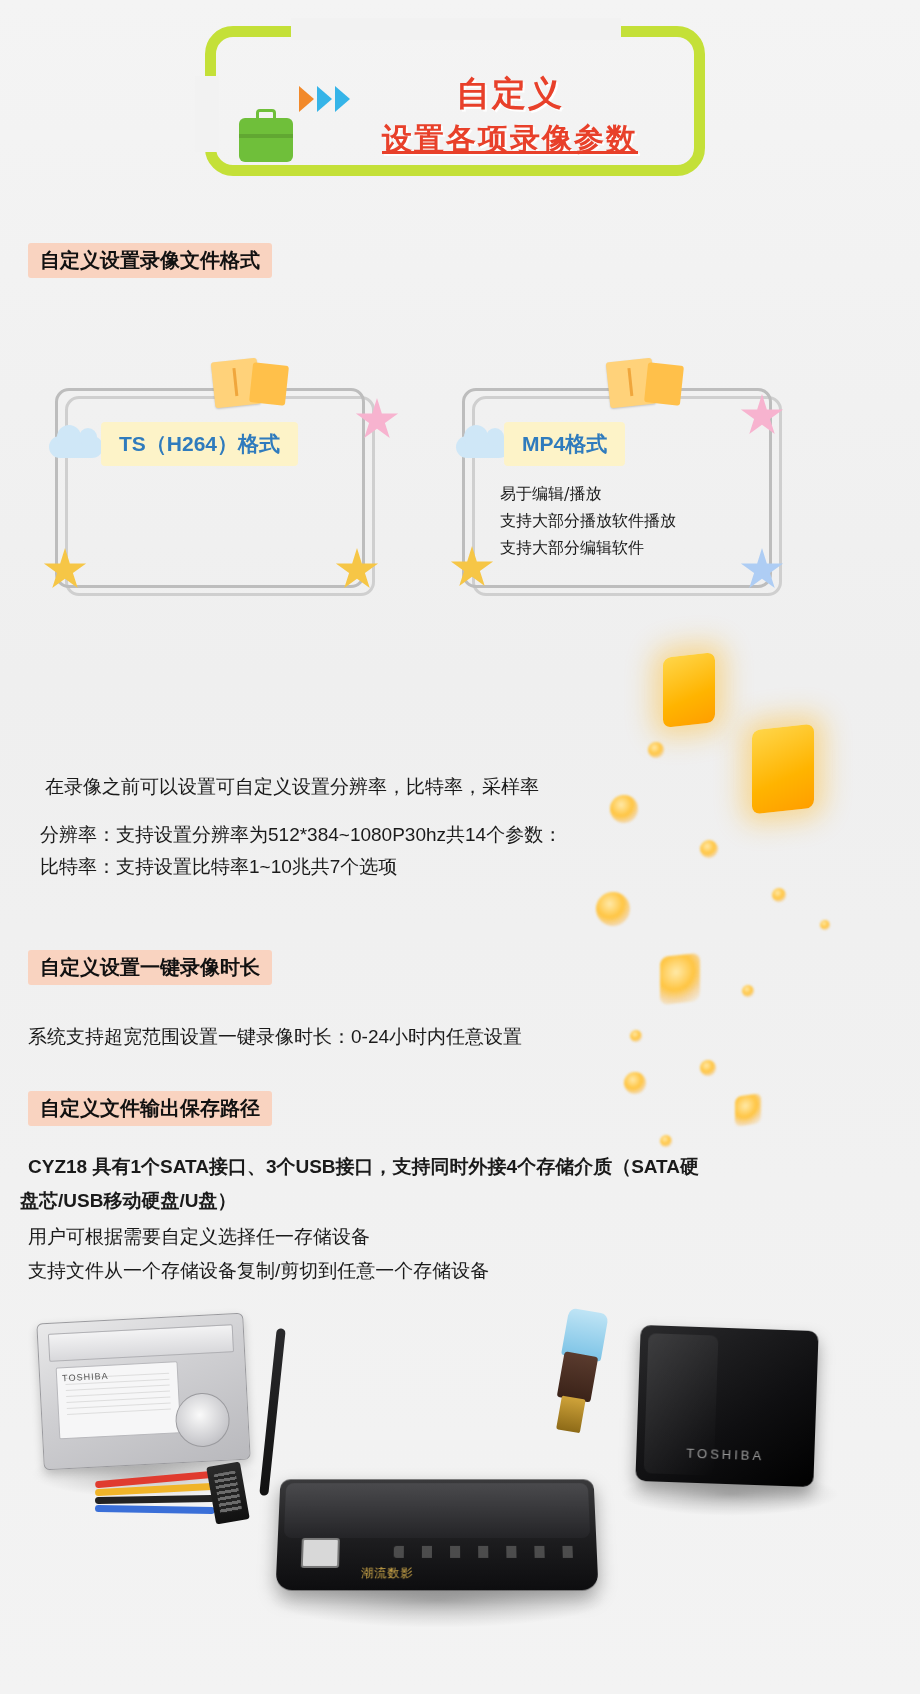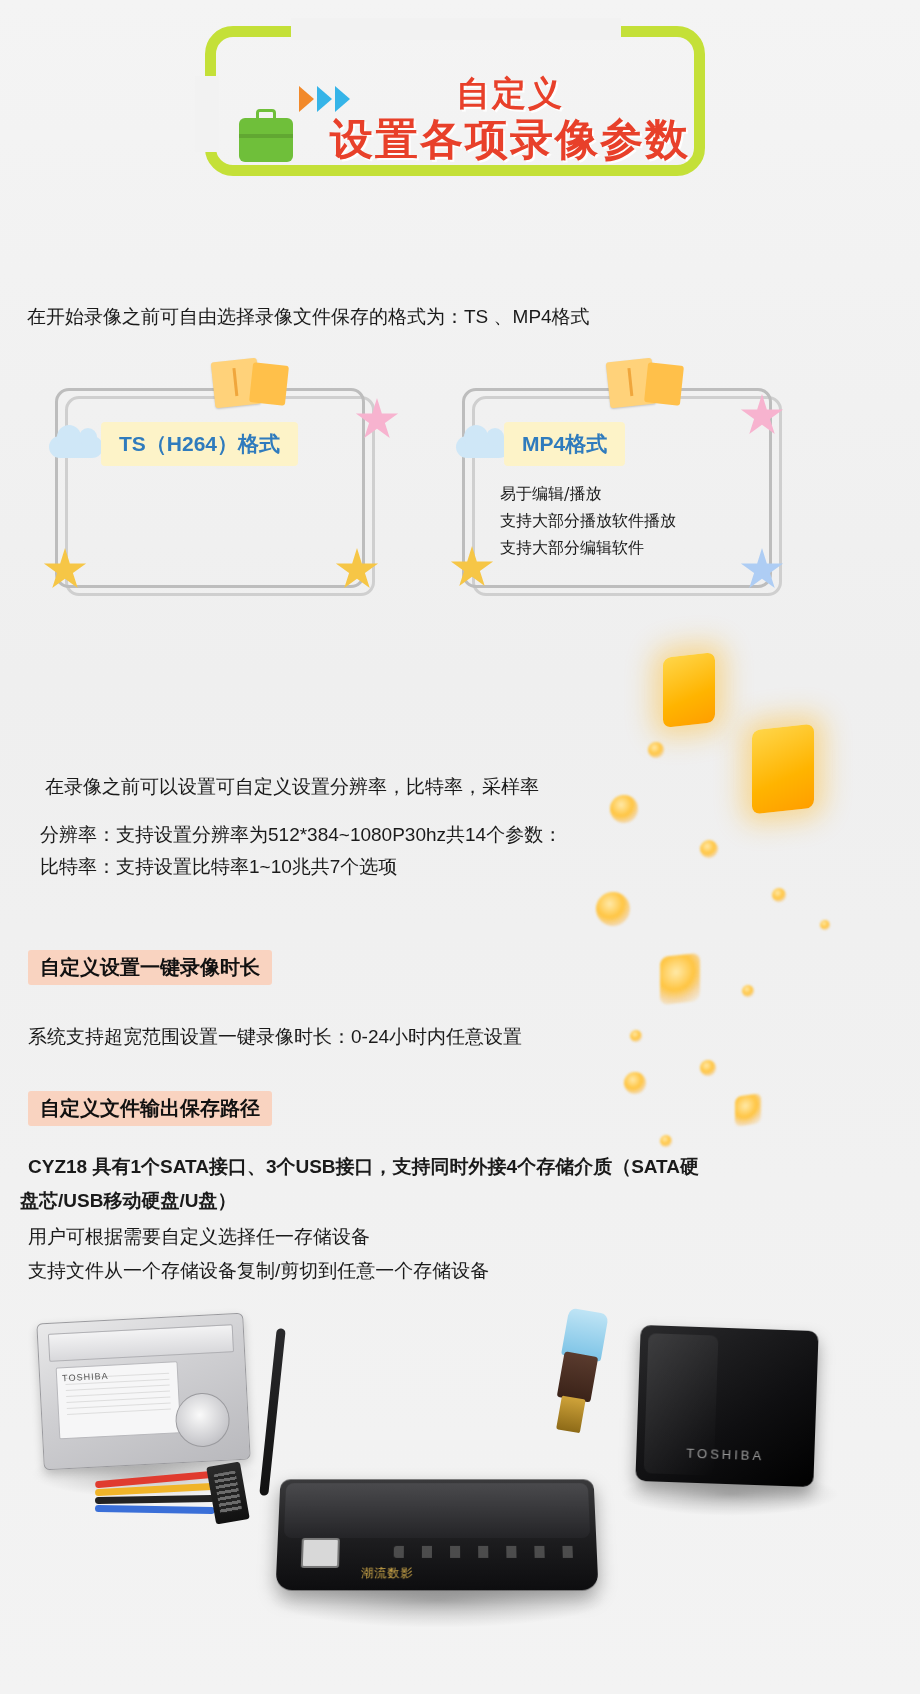--- a/index.html
+++ b/index.html
@@ -63,21 +63,21 @@
     top: 52px;
     width: 390px;
     text-align: center;
     color: #e8402a;
     font-weight: bold;
     font-size: 34px;
     line-height: 46px;
     letter-spacing: 2px;
     text-shadow: 2px 2px 0 rgba(255,255,255,0.9);
   }
-  .banner-title .l2 { font-size: 43px; }
+  .banner-title .l2 { font-size: 30px; text-decoration: underline; }
   .arrow-group {
     position: absolute;
     left: 104px;
     top: 68px;
     width: 80px;
     height: 30px;
   }
   .chev {
     position: absolute;
     top: 0;
@@ -440,21 +440,21 @@
       <span class="chev c3"></span>
     </div>
     <div class="briefcase"></div>
 
     <div class="banner-title">
       <div>自定义</div>
       <div class="l2">设置各项录像参数</div>
     </div>
   </div>
 
-  <div class="para" style="left:27px; top:302px;">在开始录像之前可自由选择录像文件保存的格式为：TS 、MP4格式</div>
+  <div class="tag" style="left:28px; top:243px;">自定义设置录像文件格式</div>
 
   <div class="card" style="left:55px; top:388px;">
     <div class="frame back"></div>
     <div class="frame"></div>
     <div class="cloud" style="left:-6px; top:48px;"></div>
     <div class="tab" style="left:158px; top:-28px;"></div>
     <div class="tab2" style="left:196px; top:-24px;"></div>
     <div class="star" style="left:300px; top:10px; color:#f7b3cf;">
         <i></i>
       </div>

